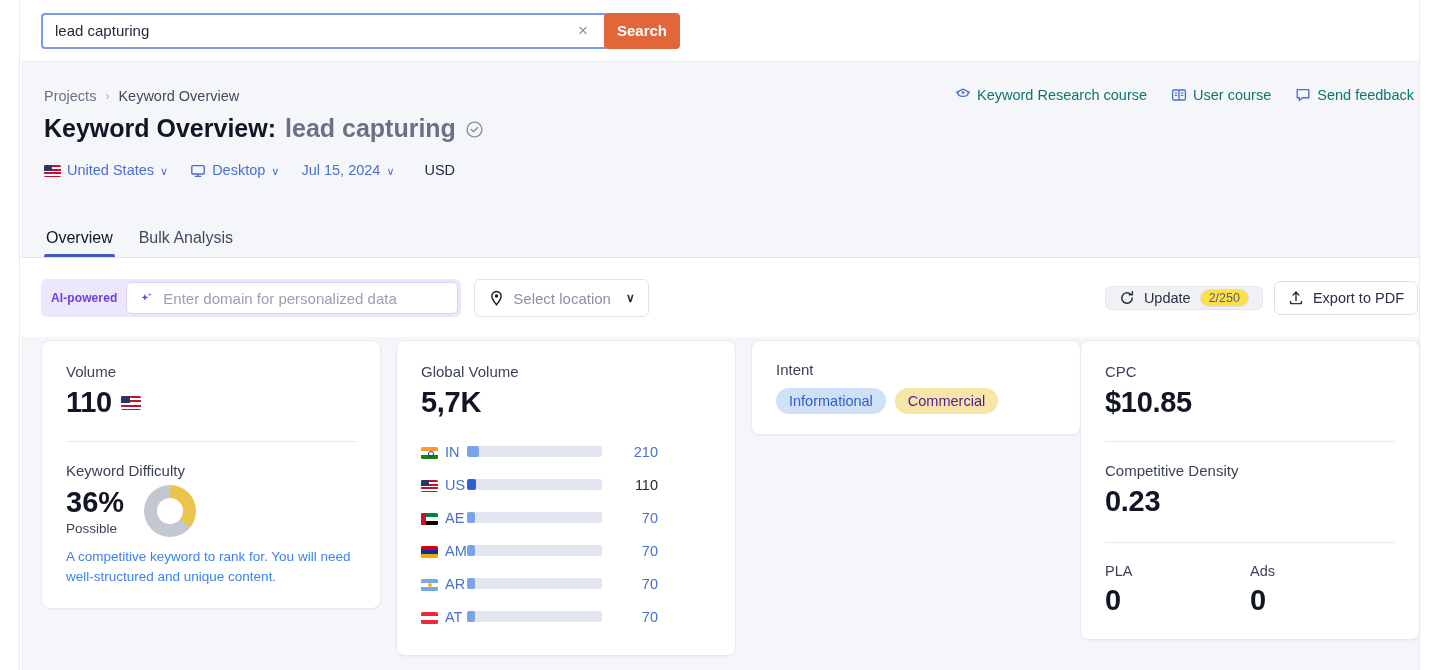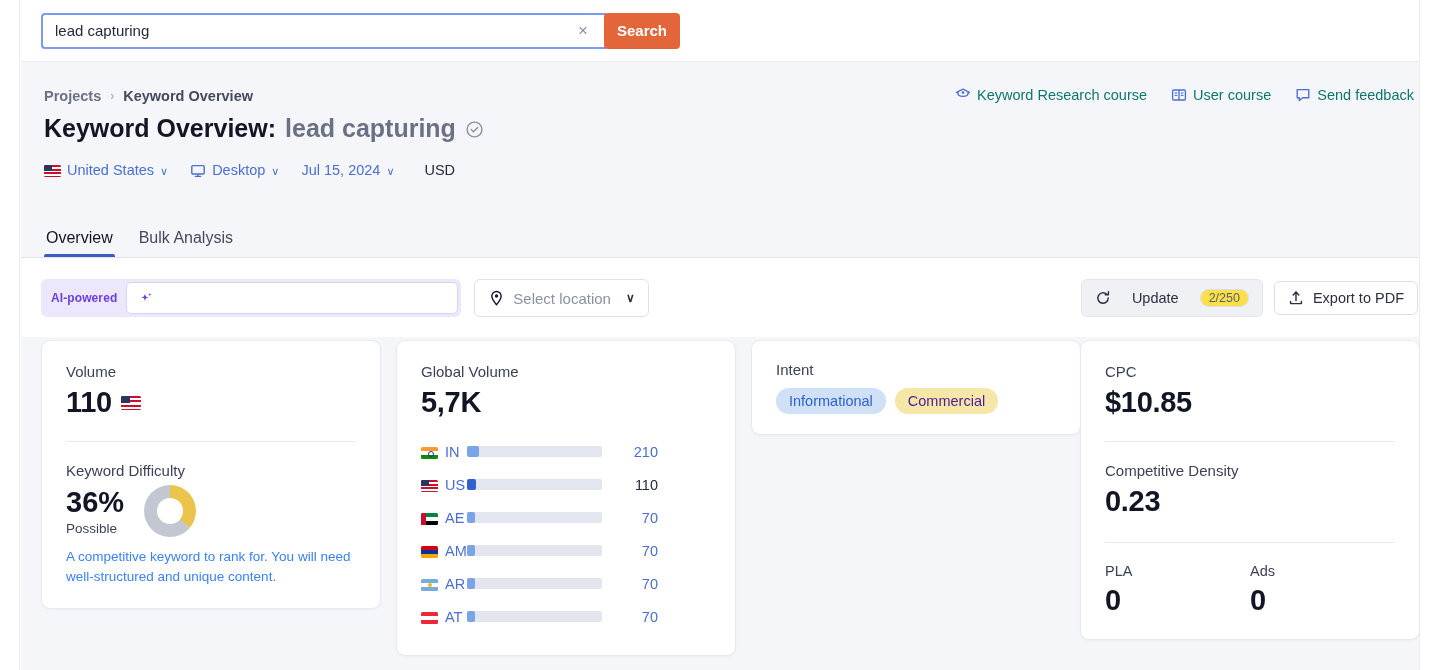--- a/index.html
+++ b/index.html
@@ -42,21 +42,21 @@
     margin-left:-2px;
   }
 
   
   .header {
     position:absolute; left:21px; top:62px; width:1398px; height:196px;
     background:#f5f6fa; border-bottom:1px solid #e2e5ee;
   }
   .breadcrumb {
     position:absolute; left:23px; top:26px;
-    font-size:14.5px; color:#6b7185; display:flex; align-items:center; gap:9px;font-weight:bold;
+    font-size:14.5px; color:#6b7185; display:flex; align-items:center; gap:9px;
   }
   .breadcrumb .crumb-link { color:#6b7185; cursor:pointer; }
   .breadcrumb .sep { color:#aeb3c2; font-size:12px; }
   .breadcrumb .crumb-cur { color:#434a5e; }
 
   .toplinks {
     position:absolute; right:5px; top:25px;
     display:flex; align-items:center; gap:24px;
     font-size:14.5px; color:#0f766e;
   }
@@ -124,23 +124,23 @@
   }
   .loc-select {
     display:flex; align-items:center; gap:8px;
     background:#fff; border:1px solid #dfe2ea; border-radius:6px;
     height:38px; padding:0 13px; margin-left:13px;
     font-size:15px; color:#8b91a3; cursor:pointer; white-space:nowrap;
   }
   .loc-select .caret2 { color:#2b3041; font-size:12px; margin-left:7px; font-weight:700; }
 
   .btn-grey {
-    display:flex; align-items:center; gap:21px;
+    display:flex; align-items:center; gap:9px;
     background:#f0f1f5; border:1px solid #e4e6ed; border-radius:6px;
-    height:38px; padding:0 13px;
+    height:24px; padding:0 13px;
     font-size:14.5px; color:#2b3041; cursor:pointer; white-space:nowrap;
   }
   .btn-white {
     display:flex; align-items:center; gap:9px;
     background:#fff; border:1px solid #dcdfe7; border-radius:6px;
     height:34px; padding:0 13px;
     font-size:14.5px; color:#2b3041; cursor:pointer; white-space:nowrap;
   }
   .counter-pill {
     background:#fde047; border:1px solid #dcdfe7; border-radius:10px;
@@ -324,20 +324,21 @@
     <div class="tool-left">
       <div class="ai-group">
         <span class="ai-badge">AI-powered</span>
         <div class="domain-input">
           <span>
             <svg width="15" height="15" viewBox="0 0 16 16" style="display:block">
                 <path d="M6.3 3.2l1.05 2.55L9.9 6.8 7.35 7.85 6.3 10.4 5.25 7.85 2.7 6.8l2.55-1.05z" fill="#6d3fdb"></path>
                 <path d="M11.6 2.1l.52 1.25 1.28.5-1.28.5-.52 1.25-.52-1.25-1.28-.5 1.28-.5z" fill="#6d3fdb"></path>
               </svg>
           </span>
+          <span>Enter domain for personalized data</span>
         </div>
       </div>
       <div class="loc-select">
         <span>
           <svg width="17" height="17" viewBox="0 0 18 18" style="display:block">
               <path d="M9 1.6c-2.7 0-4.9 2.15-4.9 4.8 0 3.5 4.9 9.2 4.9 9.2s4.9-5.7 4.9-9.2c0-2.65-2.2-4.8-4.9-4.8z" fill="none" stroke="#15192b" stroke-width="1.5"></path>
               <circle cx="9" cy="6.4" r="1.8" fill="#15192b"></circle>
             </svg>
         </span>
         <span>Select location</span>

